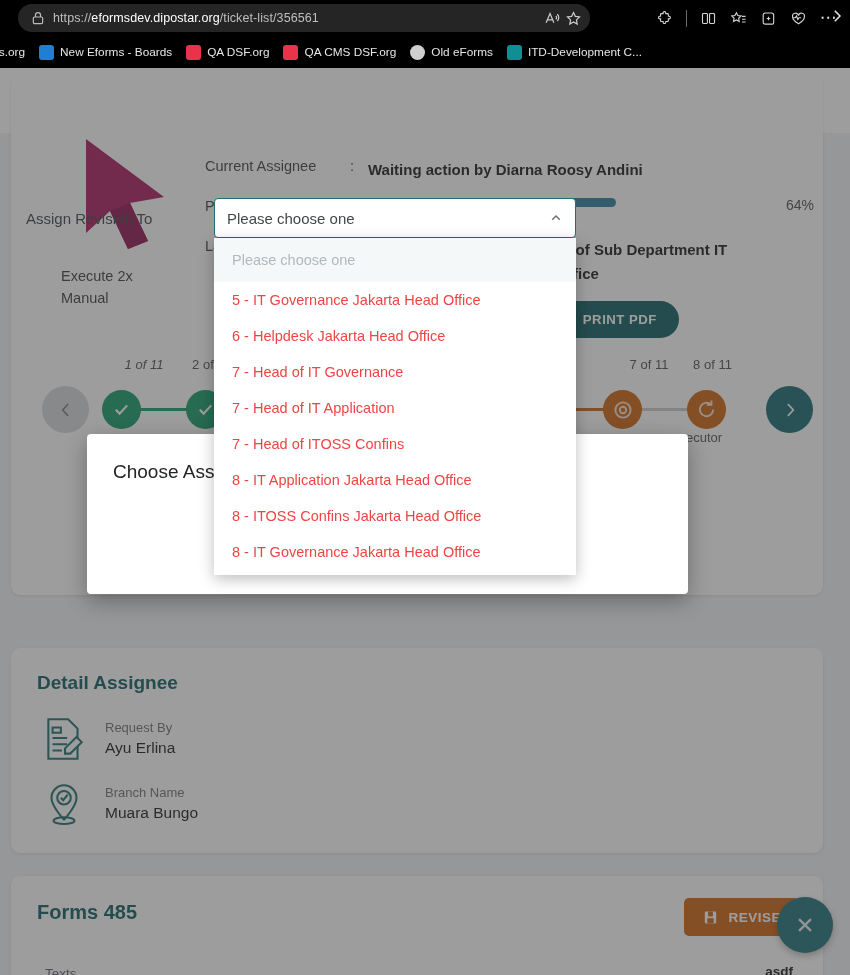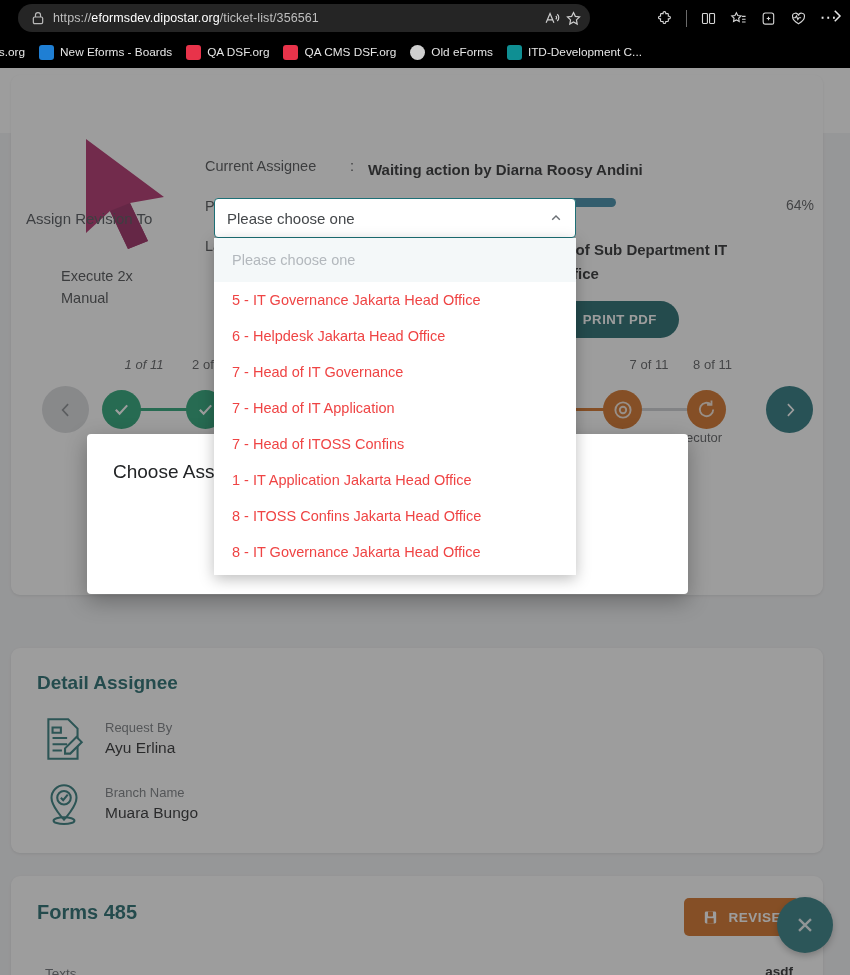--- a/index.html
+++ b/index.html
@@ -554,17 +554,17 @@
     </svg>
   </div>
 
   <div id="dropdown">
       <div class="dd-opt placeholder" style="height: 44px;">Please choose one</div>
       <div class="dd-opt" style="height: 36px;">5 - IT Governance Jakarta Head Office</div>
       <div class="dd-opt" style="height: 36px;">6 - Helpdesk Jakarta Head Office</div>
       <div class="dd-opt" style="height: 36px;">7 - Head of IT Governance</div>
       <div class="dd-opt" style="height: 36px;">7 - Head of IT Application</div>
       <div class="dd-opt" style="height: 36px;">7 - Head of ITOSS Confins</div>
-      <div class="dd-opt" style="height: 36px;">1 - IT Application Jakarta Head Office</div>
+      <div class="dd-opt" style="height: 36px;">8 - IT Application Jakarta Head Office</div>
       <div class="dd-opt" style="height: 36px;">8 - ITOSS Confins Jakarta Head Office</div>
       <div class="dd-opt" style="height: 36px;">8 - IT Governance Jakarta Head Office</div>
     </div>
 </div>
 
 </body></html>

